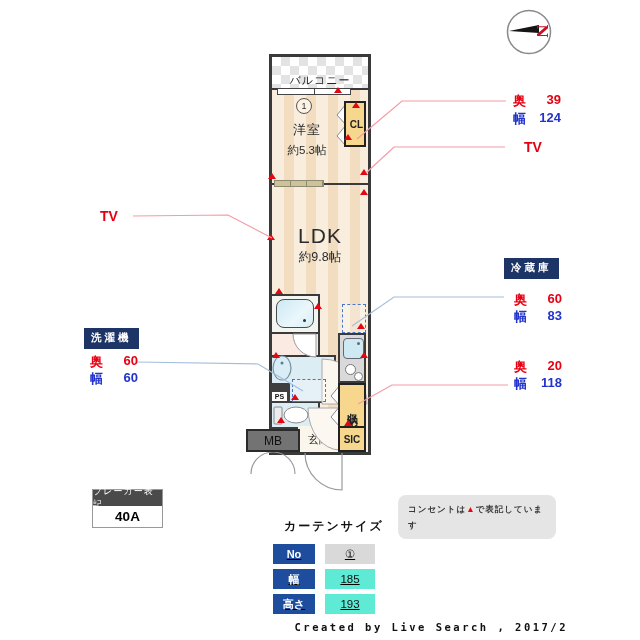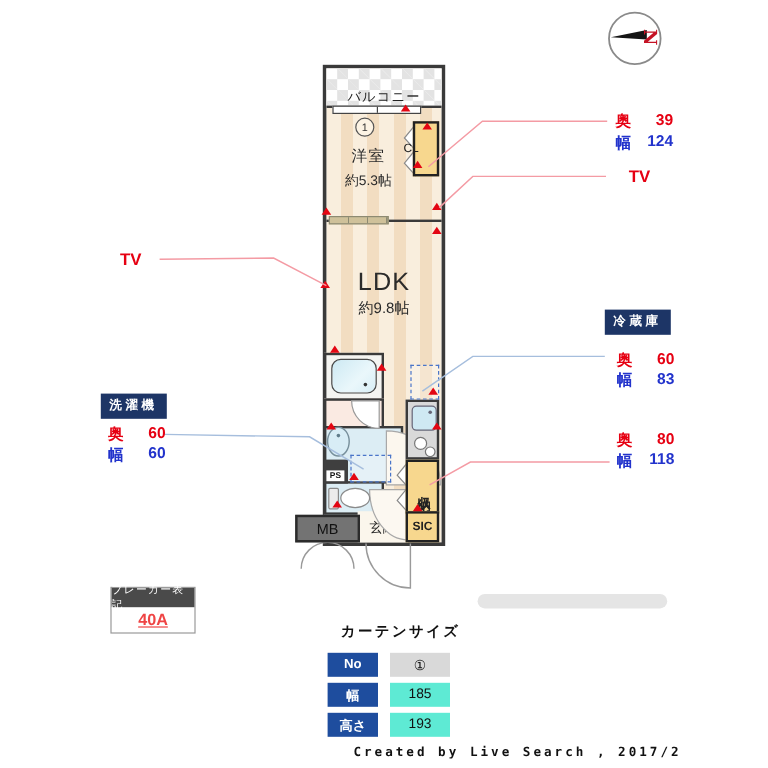--- a/index.html
+++ b/index.html
@@ -35,21 +35,21 @@
   .ps-box{left:270px;top:383px;width:20px;height:20px;background:#3f3f3f;z-index:4;}
   .ps-chip{position:absolute;left:2px;bottom:2px;width:15px;height:9px;background:#fff;color:#111;
            font-size:7px;font-weight:bold;display:flex;align-items:center;justify-content:center;}
   .kitchen{left:338px;top:333px;width:28px;height:50px;background:#d9d9d9;border:2px solid #3a3a3a;box-sizing:border-box;z-index:4;}
   .sink{position:absolute;left:3px;top:3px;width:19px;height:19px;border-radius:4px;background:#cfe9f3;border:1px solid #667;}
   .sink .tap{position:absolute;right:3px;top:3px;width:3px;height:3px;border-radius:50%;background:#667;}
   .burner1{position:absolute;left:5px;top:29px;width:9px;height:9px;border-radius:50%;background:#fff;border:1px solid #777;}
   .burner2{position:absolute;left:14px;top:37px;width:7px;height:7px;border-radius:50%;background:#fff;border:1px solid #777;}
   .closet{background:#f7d78e;border:2px solid #222;box-sizing:border-box;z-index:4;color:#222;}
   .cl-box{left:344px;top:101px;width:22px;height:46px;border-width:2.5px;display:flex;align-items:center;justify-content:flex-end;
-          font-size:10px;font-weight:normal;padding-right:15px;}
+          font-size:10px;font-weight:bold;padding-right:1px;}
   .shuno-box{left:338px;top:383px;width:28px;height:45px;display:flex;align-items:center;justify-content:center;}
   .shuno-box span{writing-mode:vertical-rl;font-size:11px;font-weight:bold;letter-spacing:2px;}
   .sic-box{left:338px;top:426px;width:28px;height:26px;display:flex;align-items:center;justify-content:center;
            font-size:10px;font-weight:bold;}
   .mb-box{left:246px;top:429px;width:54px;height:23px;background:#737373;border:2px solid #2b2b2b;box-sizing:border-box;z-index:4;
           display:flex;align-items:center;justify-content:center;font-size:12px;color:#111;}
   
   .dash-spot{border:1.5px dashed #4a76c9;box-sizing:border-box;z-index:5;background:rgba(255,255,255,0.25);}
   .fridge-spot{left:342px;top:304px;width:24px;height:29px;}
   .washer-spot{left:292px;top:379px;width:34px;height:23px;}
@@ -69,24 +69,24 @@
   .dim-row{display:flex;justify-content:space-between;width:48px;font-size:13px;font-weight:bold;z-index:8;}
   .red{color:#e60012;} .blue{color:#2233cc;}
   .tv-label{font-size:14px;font-weight:bold;color:#e60012;z-index:8;}
   .chip{background:#1d3566;color:#fff;font-size:10.5px;font-weight:bold;letter-spacing:3px;
         padding:3px 7px 4px;z-index:8;}
   
   .breaker{left:92px;top:489px;width:71px;z-index:8;border:1px solid #999;box-sizing:border-box;background:#fff;}
   .breaker .hd{background:#4a4a4a;color:#fff;font-size:9px;letter-spacing:1px;height:16px;
                display:flex;align-items:center;justify-content:center;}
   .breaker .val{height:21px;display:flex;align-items:center;justify-content:center;
-                color:#ef4444;font-size:13.5px;font-weight:bold;text-decoration:underline;}
+                color:#000000;font-size:13.5px;font-weight:bold;}
   
   .curtain-title{left:284px;top:518px;font-size:12px;font-weight:bold;letter-spacing:2px;color:#111;z-index:8;}
-  .c-row{z-index:8;display:flex;}
+  .c-row{z-index:8;display:flex;text-decoration:underline;}
   .c-hd{width:42px;height:20px;background:#1e4d9e;color:#fff;font-size:11px;font-weight:bold;
         display:flex;align-items:center;justify-content:center;}
   .c-val{width:50px;height:20px;margin-left:10px;background:#5eead4;color:#111;font-size:11.5px;
          display:flex;align-items:center;justify-content:center;}
   .c-val.gray{background:#d9d9d9;}
   
   .note{left:398px;top:495px;width:158px;box-sizing:border-box;background:#e5e5e5;border-radius:8px;
         padding:6px 10px;font-size:8.5px;font-weight:bold;color:#3a3a3a;letter-spacing:1px;line-height:1.9;z-index:8;}
   .note .mark{color:#e30613;}
   
@@ -221,21 +221,21 @@
   <span class="red">奥</span>
     <span class="red">60</span>
 </div>
 <div class="abs dim-row" style="left:514px;top:308px">
   <span class="blue">幅</span>
     <span class="blue">83</span>
 </div>
 
 <div class="abs dim-row" style="left:514px;top:358px">
   <span class="red">奥</span>
-    <span class="red">80</span>
+    <span class="red">20</span>
 </div>
 <div class="abs dim-row" style="left:514px;top:375px">
   <span class="blue">幅</span>
     <span class="blue">118</span>
 </div>
 
 <div class="abs tv-label" style="left:100px;top:208px">TV</div>
 <div class="abs chip" style="left:84px;top:328px">洗濯機</div>
 <div class="abs dim-row" style="left:90px;top:353px">
   <span class="red">奥</span>
@@ -259,20 +259,21 @@
 <div class="abs c-row" style="left:273px;top:569px">
   <div class="c-hd">幅</div>
   <div class="c-val">185</div>
 </div>
 <div class="abs c-row" style="left:273px;top:594px">
   <div class="c-hd">高さ</div>
   <div class="c-val">193</div>
 </div>
 
 <div class="abs note">
+  <div><span>コンセントは</span><span class="mark">▲</span><span>で表記しています</span></div>
 </div>
 
 <div class="abs credit">Created by Live Search , 2017/2</div>
 
 <div class="abs compass">
   <svg width="46" height="46">
     <circle cx="23" cy="23" r="21.5" fill="#ffffff" stroke="#8a8a8a" stroke-width="1.5"></circle>
     <polygon points="3,22 33,16 33,24" fill="#151515"></polygon>
   </svg>
   <span class="north">N</span>

